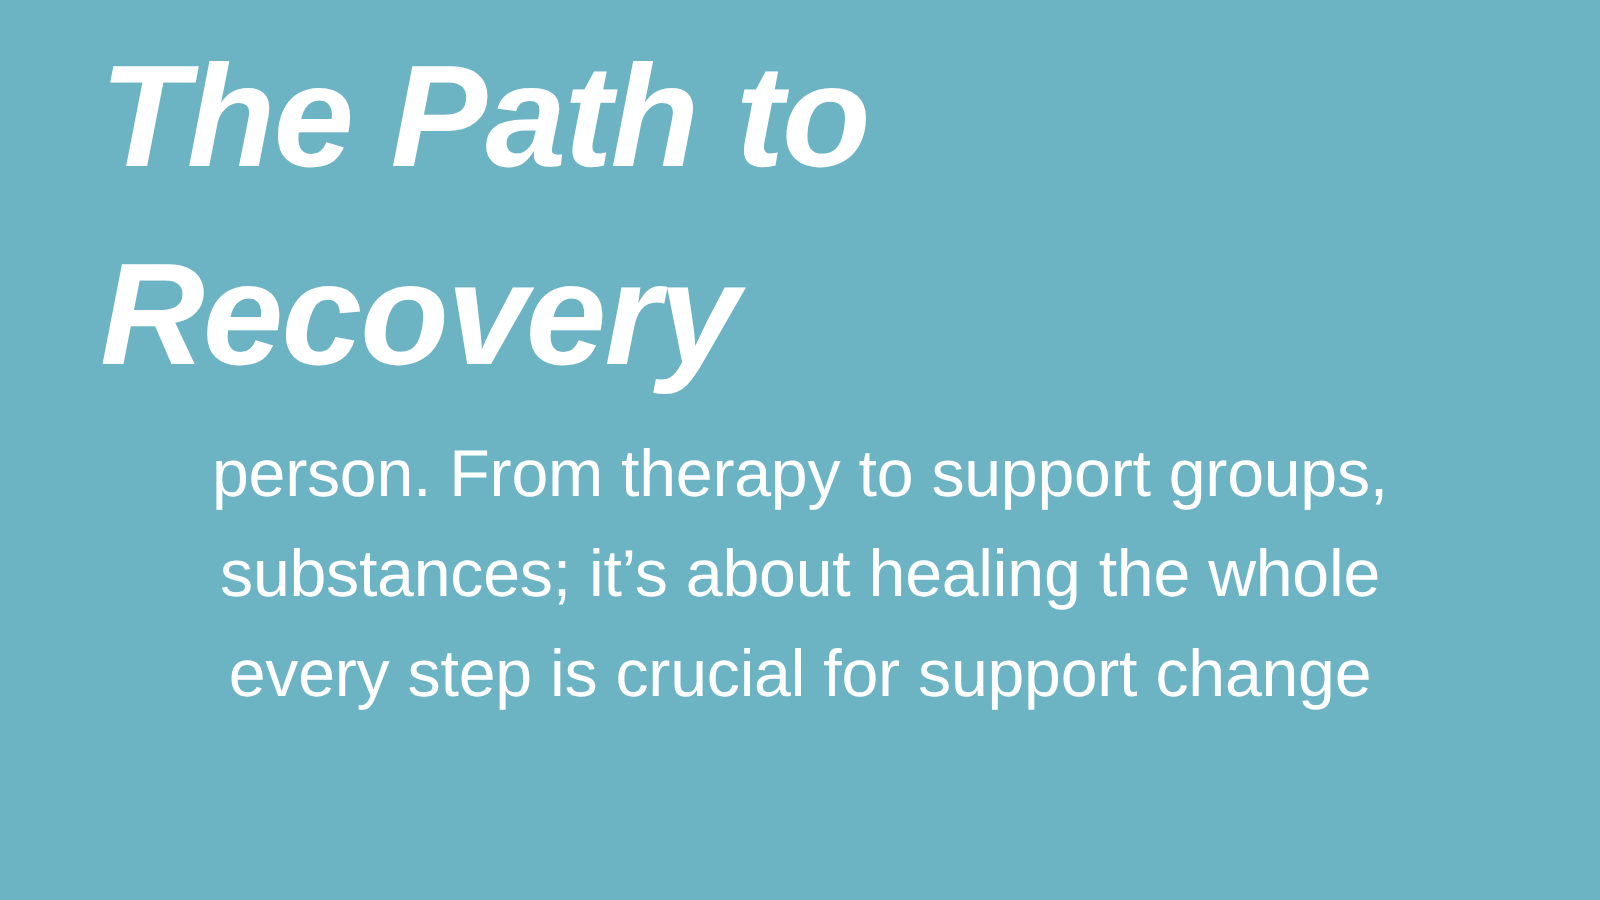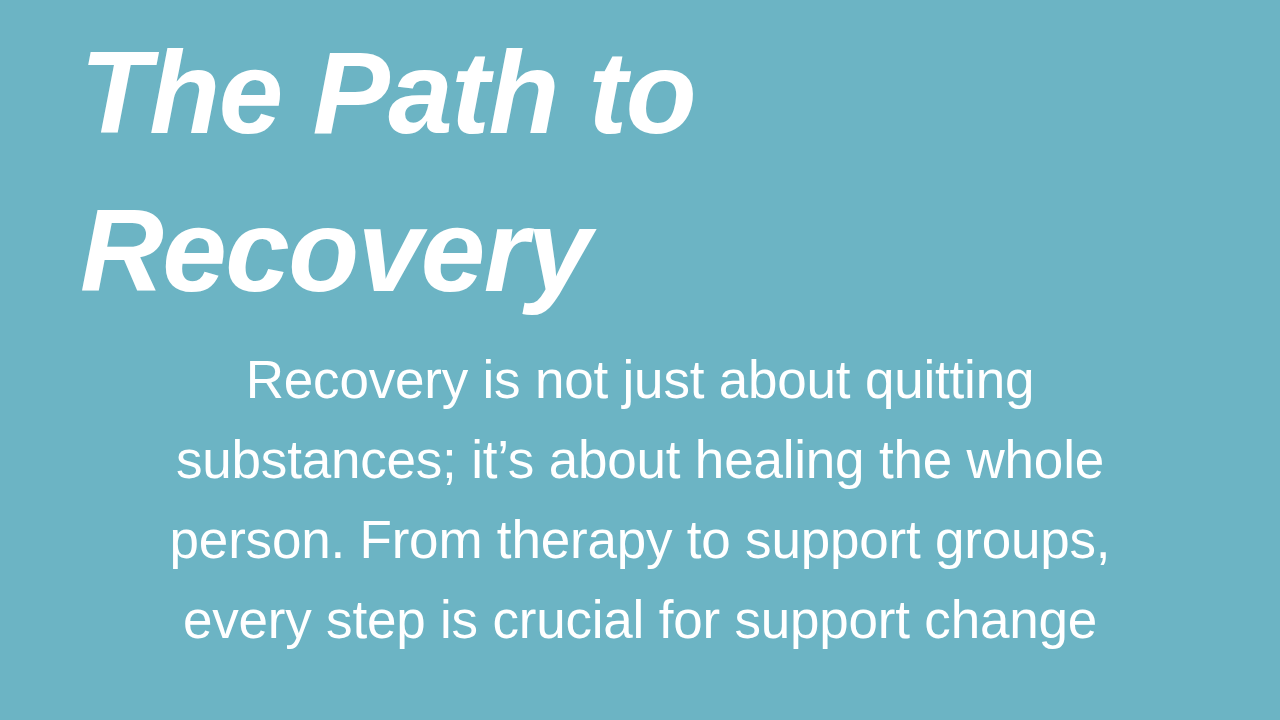--- a/index.html
+++ b/index.html
@@ -65,19 +65,18 @@
 </style>
 </head>
 <body style="background: rgb(108, 180, 196);">
 
 <div id="slide" style="background: rgb(108, 180, 196);">
 
   <div id="headline" style="color: rgb(255, 255, 255);">The Path to
 Recovery</div>
 
   <div id="body-paragraph" style="color: rgb(255, 255, 255);">
-    <span class="pline">Recovery is not just about quitting</span>
+    <span class="pline">person. From therapy to support groups,</span>
     <span class="pline">substances; it’s about healing the whole</span>
-    <span class="pline">person. From therapy to support groups,</span>
     <span class="pline">every step is crucial for support change</span>
   </div>
 
 </div>
 
 </body></html>

